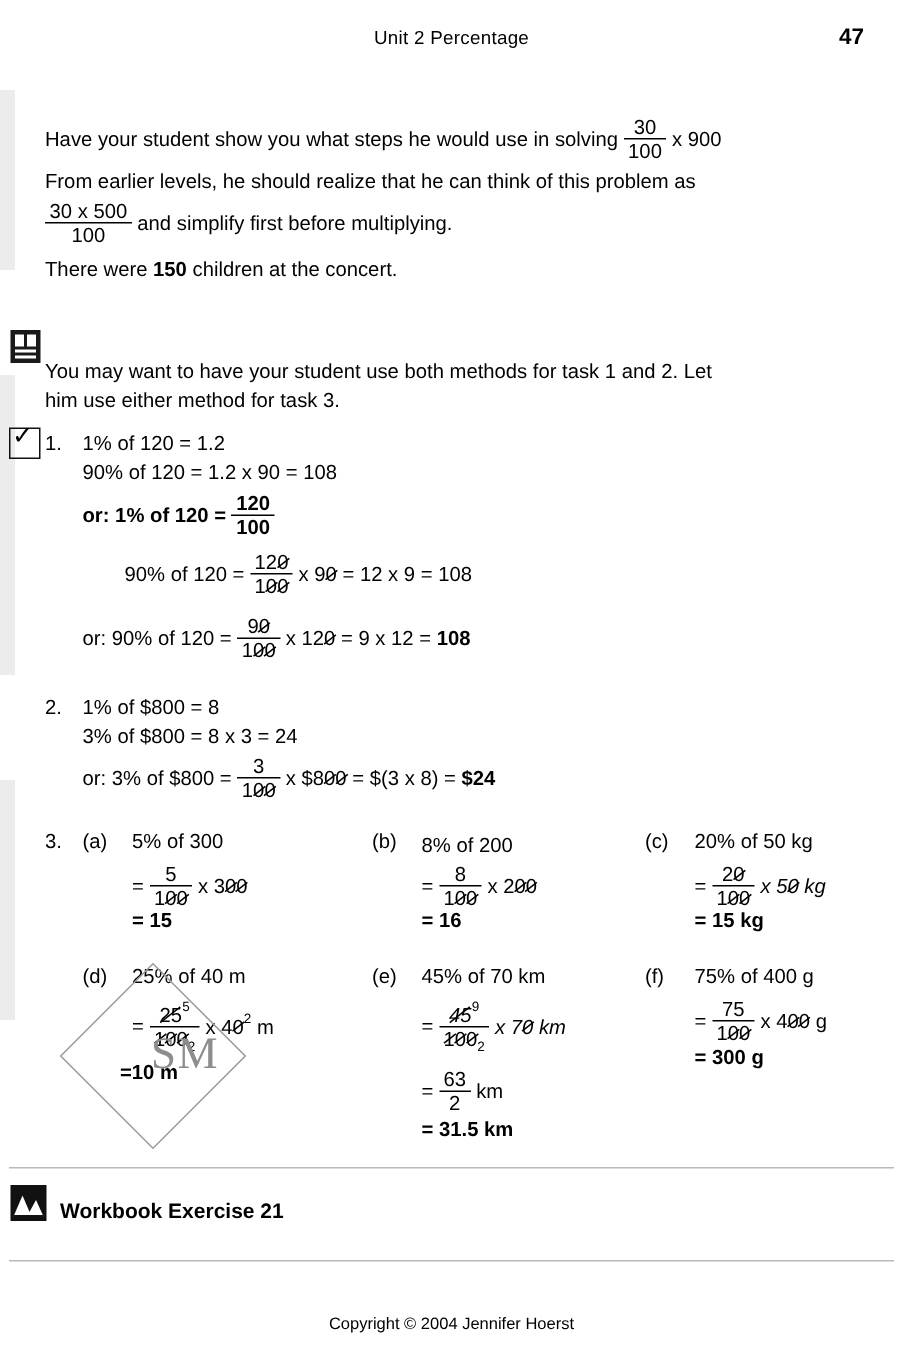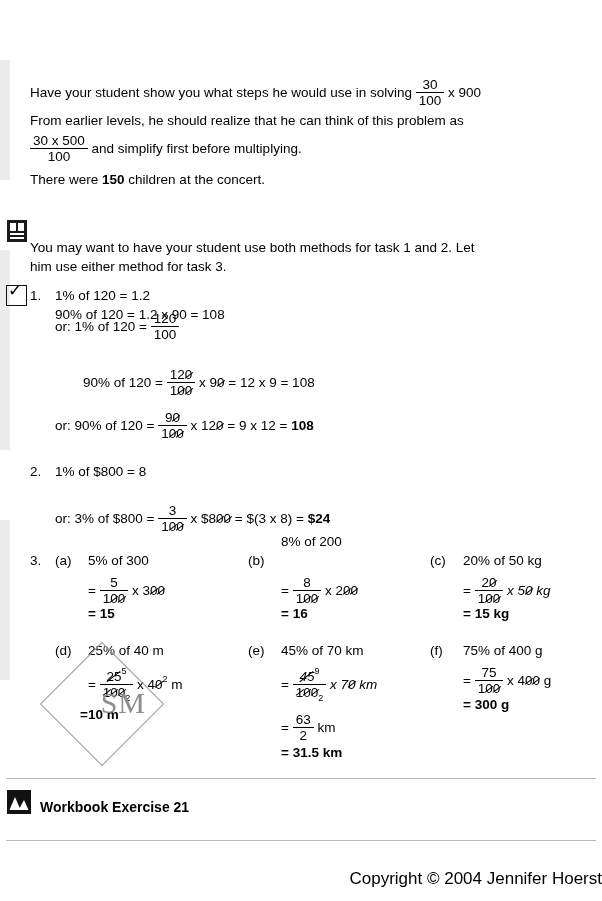--- a/index.html
+++ b/index.html
@@ -169,33 +169,37 @@
     width: 10px;
     background: #e6e6e6;
     opacity: 0.75;
   }
   
   .footer {
     position: absolute;
     bottom: 12px;
     left: 0;
     width: 602px;
-    text-align: right;
-    font-size: 17px;
+    text-align: center;
+    font-size: 11px;
   }
 </style>
 </head>
 <body>
 
 <div class="page">
 
   <div class="smudge" style="top:60px;height:120px;"></div>
   <div class="smudge" style="top:250px;height:200px;"></div>
   <div class="smudge" style="top:520px;height:160px;"></div>
 
+  <div class="header">
+    <div class="header-title">Unit 2 Percentage</div>
+    <div class="header-page">47</div>
+  </div>
 
   <div class="txt" style="left:30px; top:77px;">
     <span>Have your student show you what steps he would use in solving</span>
     <span class="frac">
       <span class="num">30</span>
       <span class="den">100</span>
     </span>
     <span>x 900</span>
   </div>
 
@@ -225,21 +229,21 @@
 
   <div class="txt" style="left:30px; top:238px;">You may want to have your student use both methods for task 1 and 2.  Let</div>
   <div class="txt" style="left:30px; top:257px;">him use either method for task 3.</div>
 
   <div class="icon-check"></div>
 
   <div class="txt" style="left:30px; top:286px;">1.</div>
   <div class="txt" style="left:55px; top:286px;">1% of 120 = 1.2</div>
   <div class="txt" style="left:55px; top:305px;">90% of 120 = 1.2 x 90 = 108</div>
 
-  <div class="txt" style="left:55px; top:311px;">
+  <div class="txt" style="left:55px; top:328px;font-weight:bold;">
     <span>or:  1% of 120 =</span>
     <span class="frac">
       <span class="num">120</span>
       <span class="den">100</span>
     </span>
   </div>
 
   <div class="txt" style="left:83px; top:367px;">
     <span>90% of 120 =</span>
     <span class="frac">
@@ -256,20 +260,21 @@
       <span class="num">9<span class="sl">0</span></span>
       <span class="den">1<span class="sl">0</span><span class="sl">0</span></span>
     </span>
     <span>x 12<span class="sl">0</span></span>
     <span>= 9 x 12 =</span>
     <span class="b">108</span>
   </div>
 
   <div class="txt" style="left:30px; top:462px;">2.</div>
   <div class="txt" style="left:55px; top:462px;">1% of $800 = 8</div>
+  <div class="txt" style="left:55px; top:481px;">3% of $800 = 8 x 3 = 24</div>
 
   <div class="txt" style="left:55px; top:503px;">
     <span>or:  3% of $800 =</span>
     <span class="frac">
       <span class="num">3</span>
       <span class="den">1<span class="sl">0</span><span class="sl">0</span></span>
     </span>
     <span>x $8<span class="sl">0</span><span class="sl">0</span></span>
     <span>= $(3 x 8) =</span>
     <span class="b">$24</span>
@@ -286,21 +291,21 @@
       <span class="den">1<span class="sl">0</span><span class="sl">0</span></span>
     </span>
     <span>x 3<span class="sl">0</span><span class="sl">0</span></span>
   </div>
   <div class="txt b" style="left:88px; top:604px;">
     <span>=</span>
     <span>15</span>
   </div>
 
   <div class="txt" style="left:248px; top:551px;">(b)</div>
-  <div class="txt" style="left:281px; top:532px;">8% of 200</div>
+  <div class="txt" style="left:281px; top:554px;">8% of 200</div>
   <div class="txt" style="left:281px; top:575px;">
     =
     <span class="frac">
       <span class="num">8</span>
       <span class="den">1<span class="sl">0</span><span class="sl">0</span></span>
     </span>
     <span>x 2<span class="sl">0</span><span class="sl">0</span></span>
   </div>
   <div class="txt b" style="left:281px; top:604px;">
     <span>=</span>

